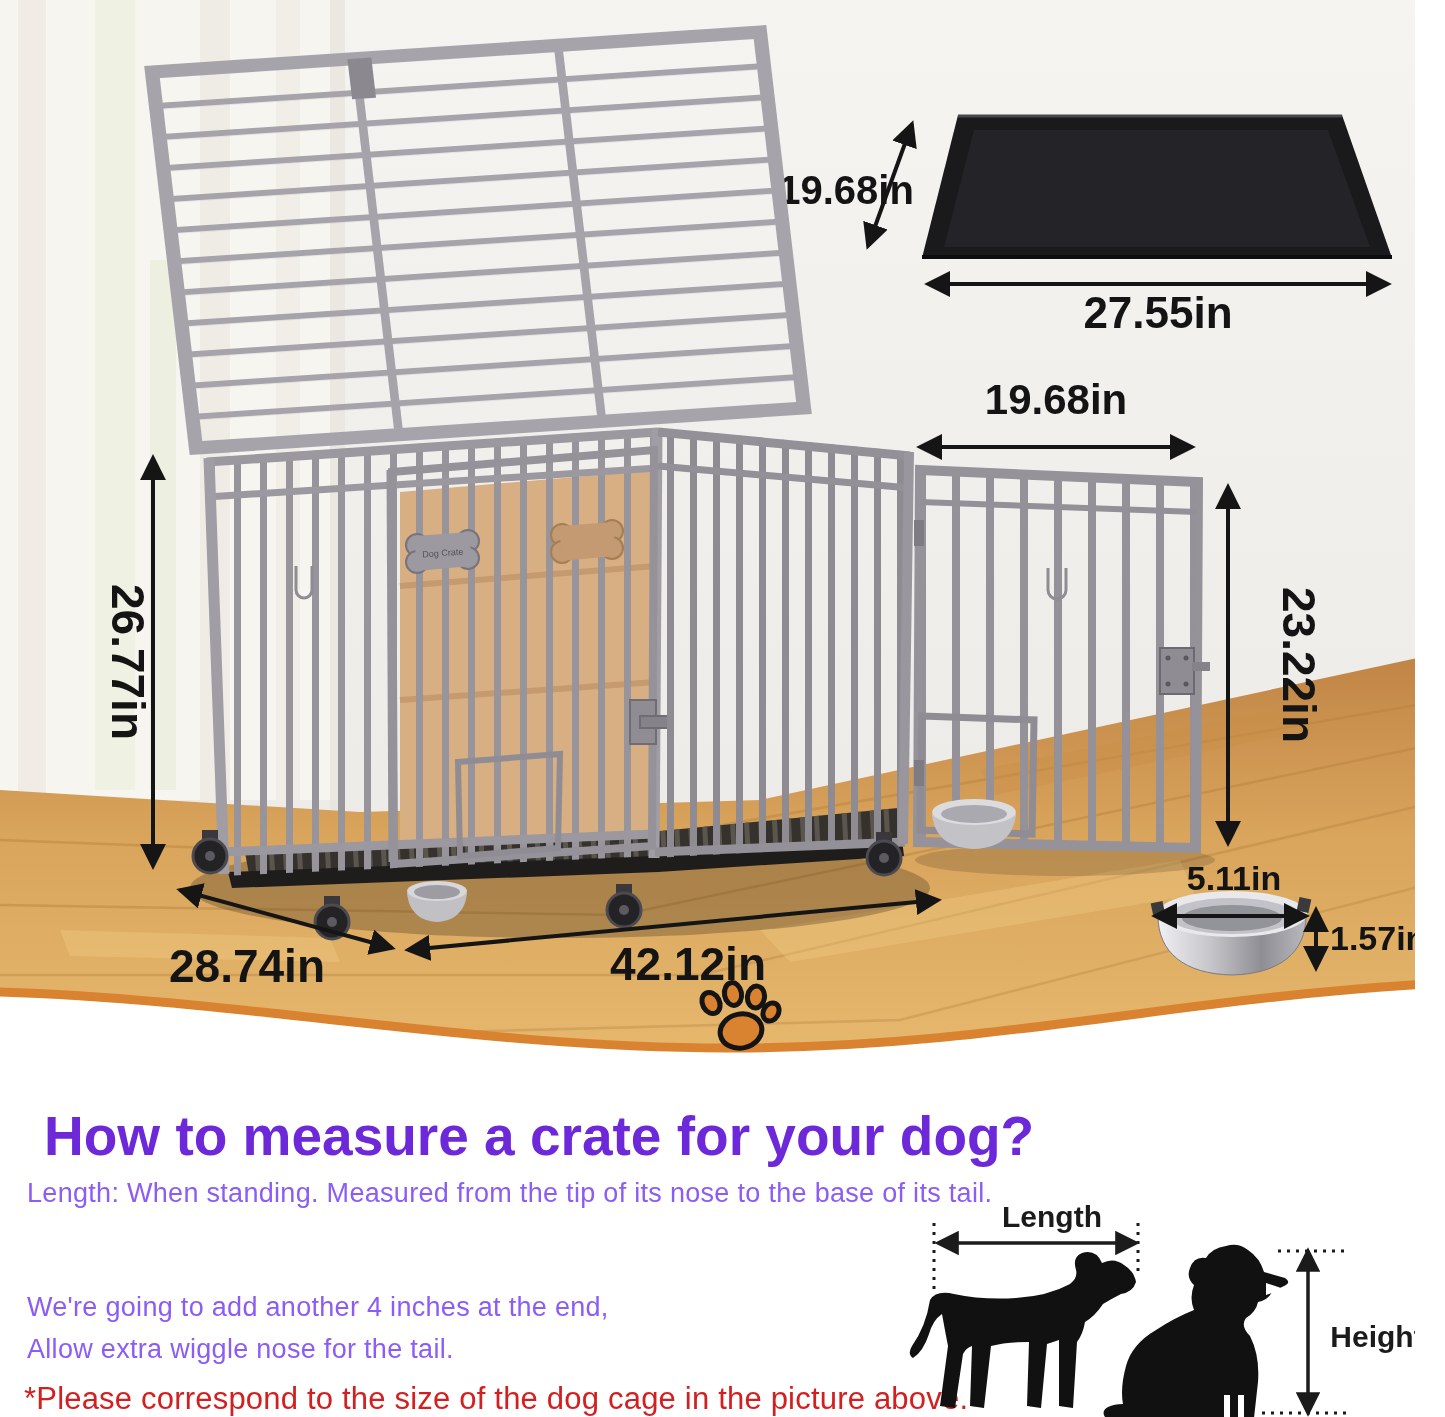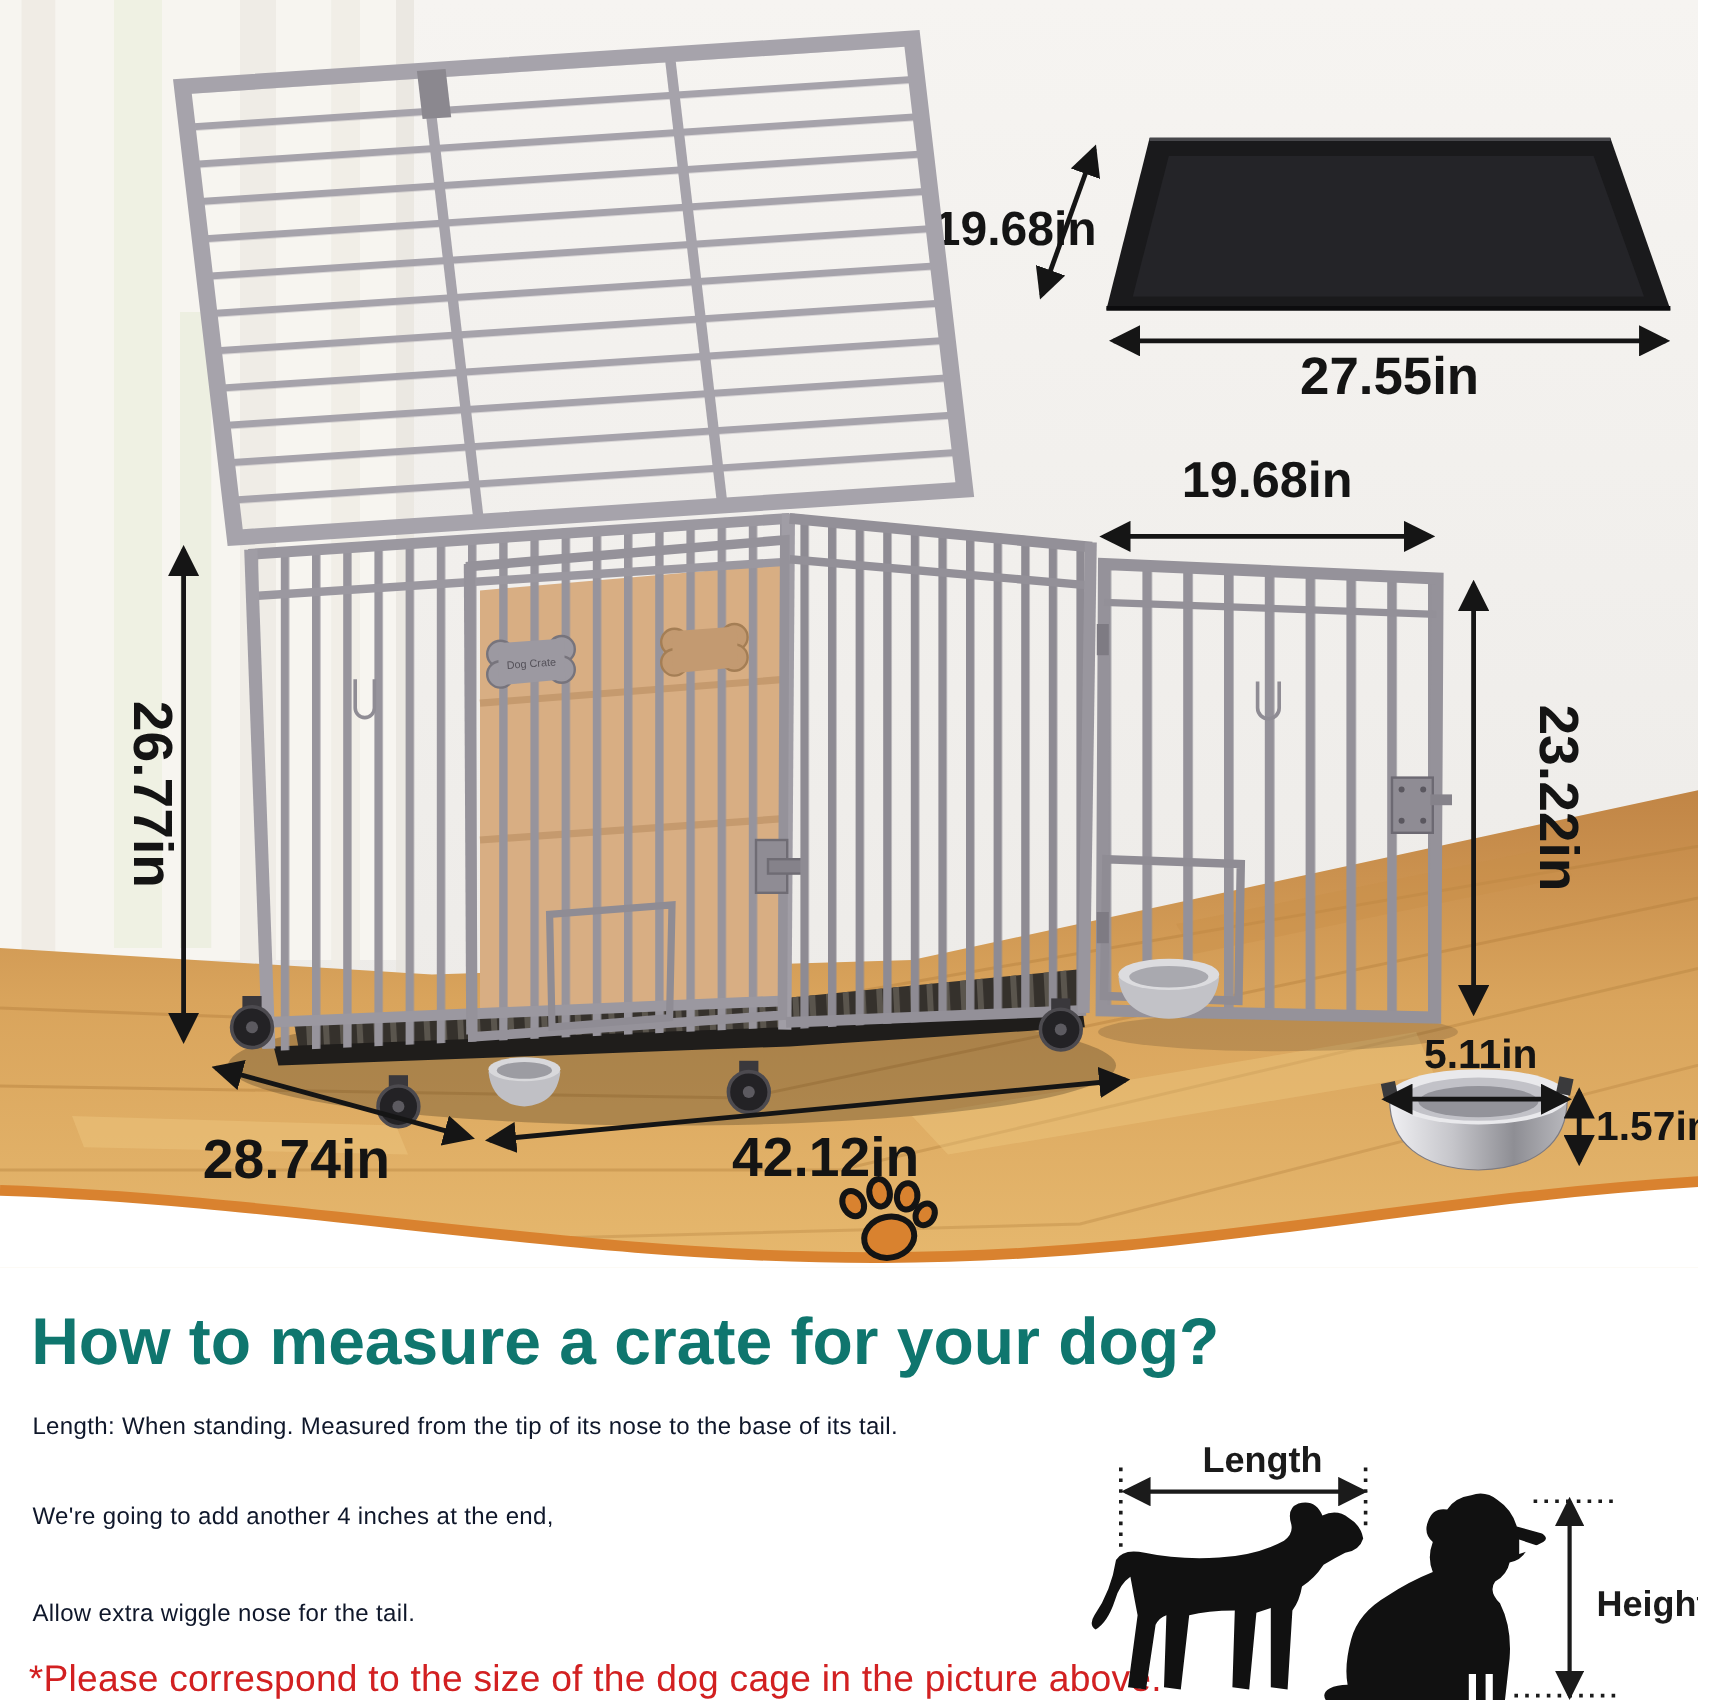--- a/index.html
+++ b/index.html
@@ -1,24 +1,24 @@
 <!DOCTYPE html>
 <html><head>
 <meta charset="utf-8">
 <style>
   html,body{margin:0;padding:0;background:#ffffff;}
   .page{position:relative;width:1415px;height:1417px;overflow:hidden;background:#ffffff;
         font-family:"Liberation Sans", sans-serif;}
   .photo{position:absolute;left:0;top:0;width:1445px;height:1056px;}
   .dim-label{font-family:"Liberation Sans", sans-serif;font-weight:bold;fill:#141414;}
-  .heading{position:absolute;left:26px;top:1086px;width:1180px;margin:0;
-           font-size:55px;font-weight:700;color:#0f766e;letter-spacing:0px;}
-  .bodyline{position:absolute;left:27px;margin:0;font-size:20px;color:#0f172a;
+  .heading{position:absolute;left:26px;top:1086px;width:1180px;margin:18px;
+           font-size:55px;font-weight:700;color:#6d28d9;letter-spacing:0px;}
+  .bodyline{position:absolute;left:27px;margin:0;font-size:27px;color:#8b5cf6;
             letter-spacing:0.3px;white-space:nowrap;}
-  .l1{top:1178px;} .l2{top:1235px;} .l3{top:1253px;} .l4{top:1334px;}
+  .l1{top:1178px;} .l2{top:1235px;} .l3{top:1292px;} .l4{top:1334px;}
   .note{position:absolute;left:24px;top:1381px;margin:0;font-size:31px;font-weight:500;
         color:#d22021;white-space:nowrap;letter-spacing:0.2px;}
   .dogs{position:absolute;left:880px;top:1185px;width:565px;height:232px;}
   .measure-text{font-family:"Liberation Sans", sans-serif;font-weight:600;fill:#1b1b1b;}
 </style>
 </head>
 <body>
 
 <div class="page">
 

